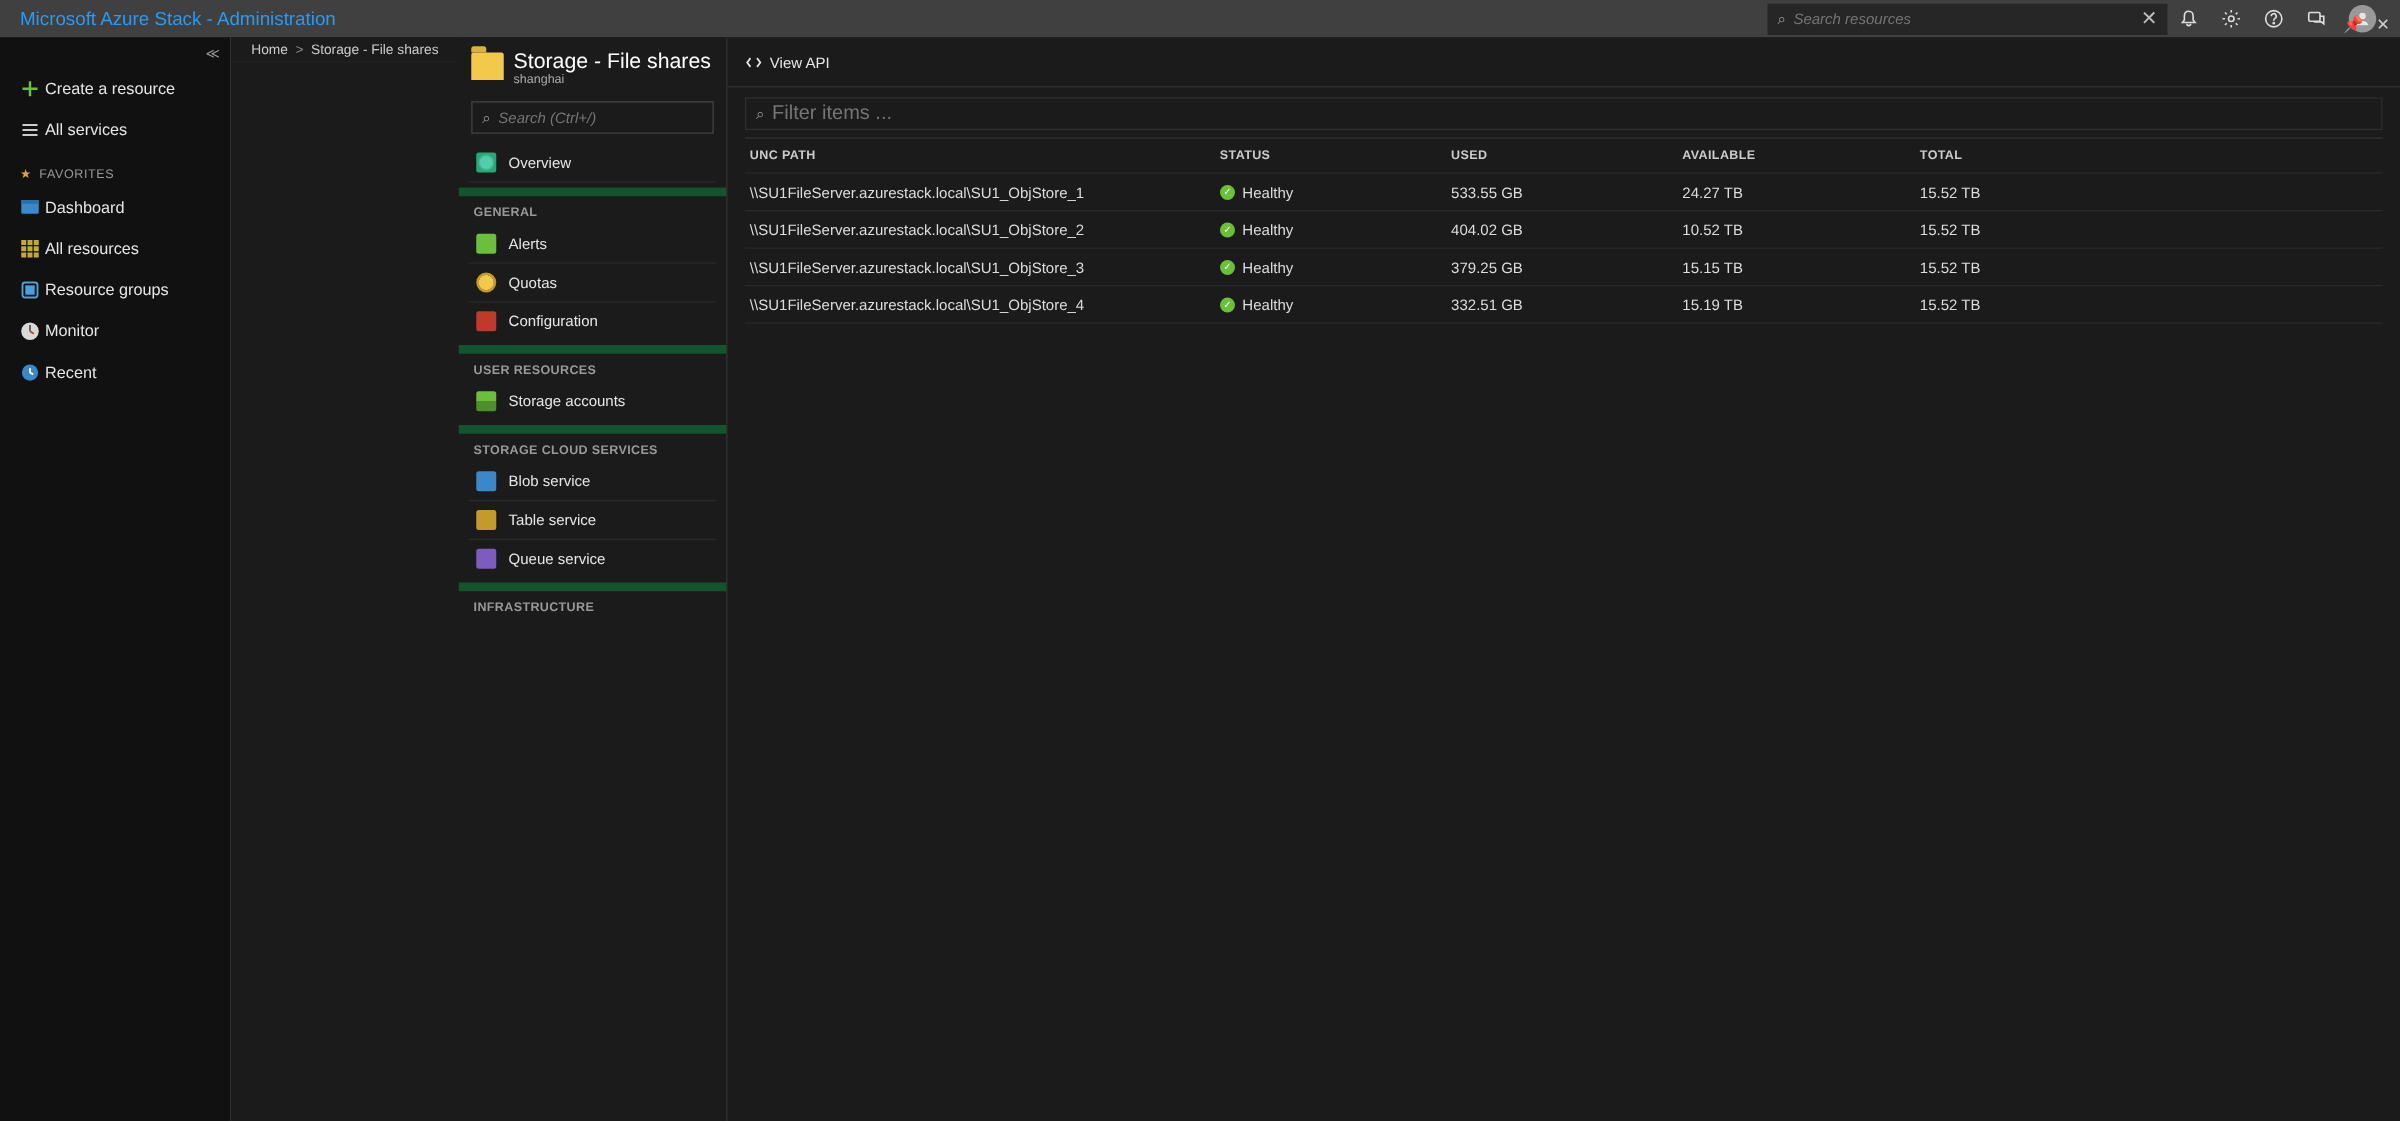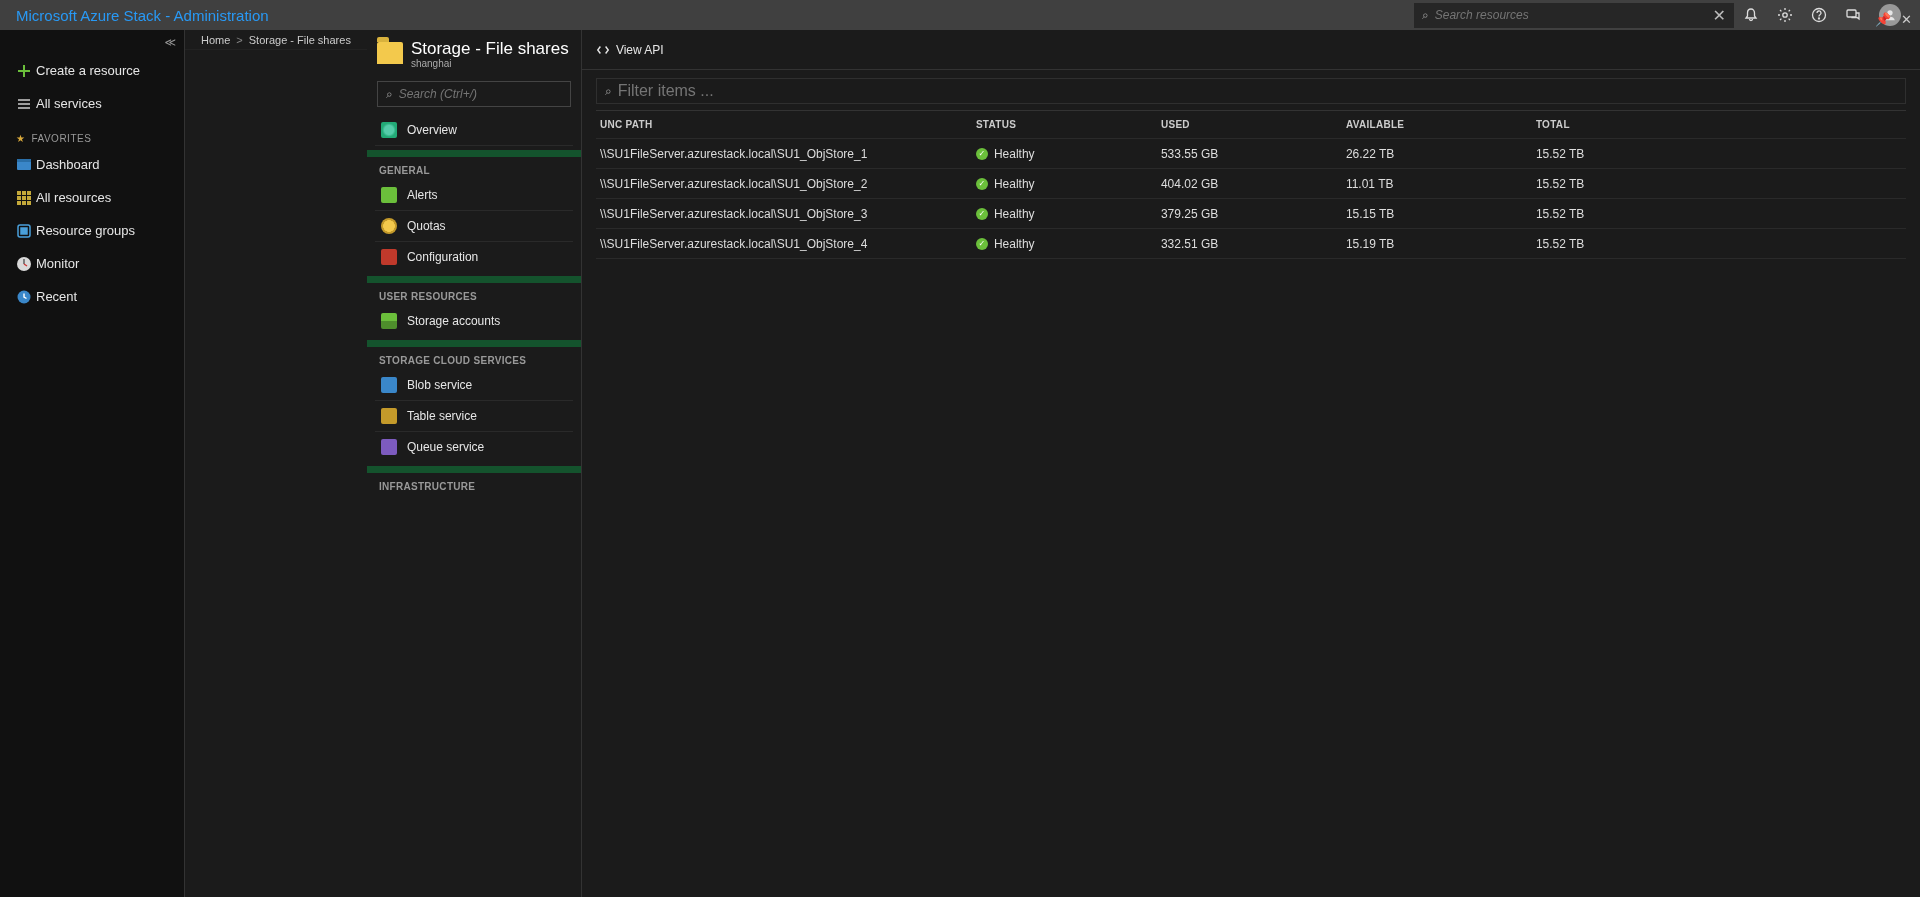--- a/index.html
+++ b/index.html
@@ -279,31 +279,31 @@
             <div class="cell-total">TOTAL</div>
           </div>
           <div id="table-body">
               <div class="trow">
                 <div class="cell-unc">\\SU1FileServer.azurestack.local\SU1_ObjStore_1</div>
                 <div class="cell-status">
                   <span class="status-dot"></span>
                   <span>Healthy</span>
                 </div>
                 <div class="cell-used">533.55 GB</div>
-                <div class="cell-available">26.22 TB</div>
+                <div class="cell-available">24.27 TB</div>
                 <div class="cell-total">15.52 TB</div>
               </div>
               <div class="trow">
                 <div class="cell-unc">\\SU1FileServer.azurestack.local\SU1_ObjStore_2</div>
                 <div class="cell-status">
                   <span class="status-dot"></span>
                   <span>Healthy</span>
                 </div>
                 <div class="cell-used">404.02 GB</div>
-                <div class="cell-available">11.01 TB</div>
+                <div class="cell-available">10.52 TB</div>
                 <div class="cell-total">15.52 TB</div>
               </div>
               <div class="trow">
                 <div class="cell-unc">\\SU1FileServer.azurestack.local\SU1_ObjStore_3</div>
                 <div class="cell-status">
                   <span class="status-dot"></span>
                   <span>Healthy</span>
                 </div>
                 <div class="cell-used">379.25 GB</div>
                 <div class="cell-available">15.15 TB</div>

